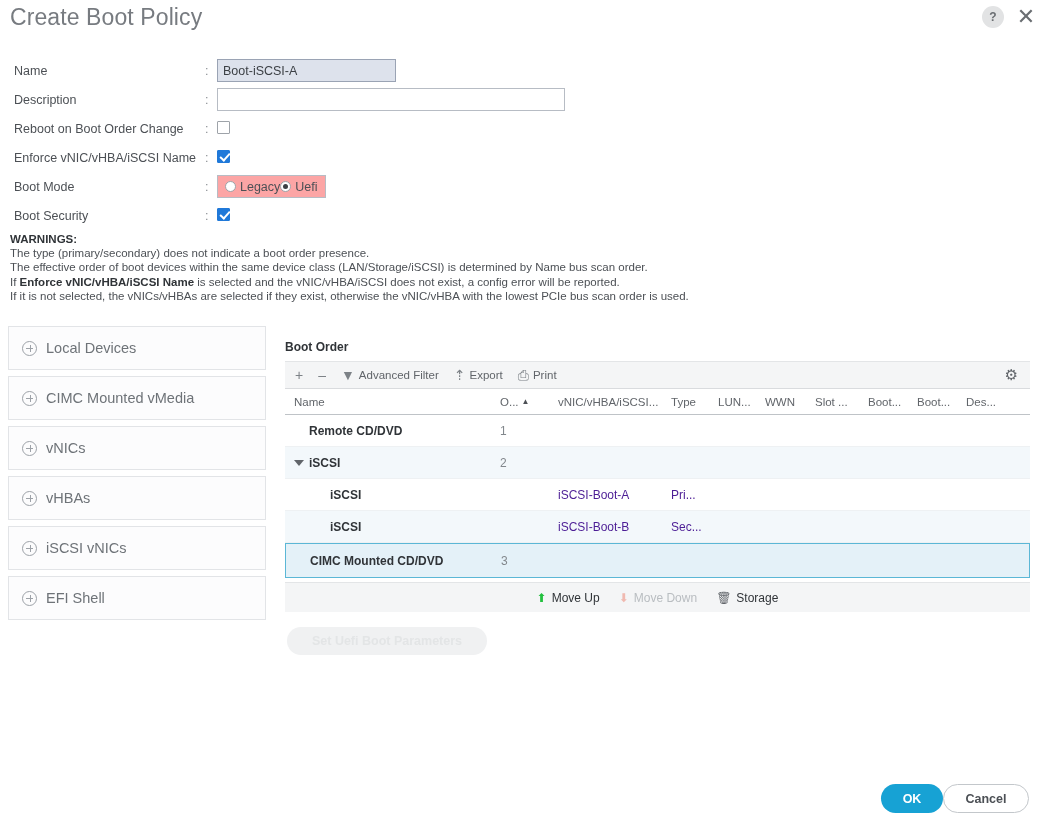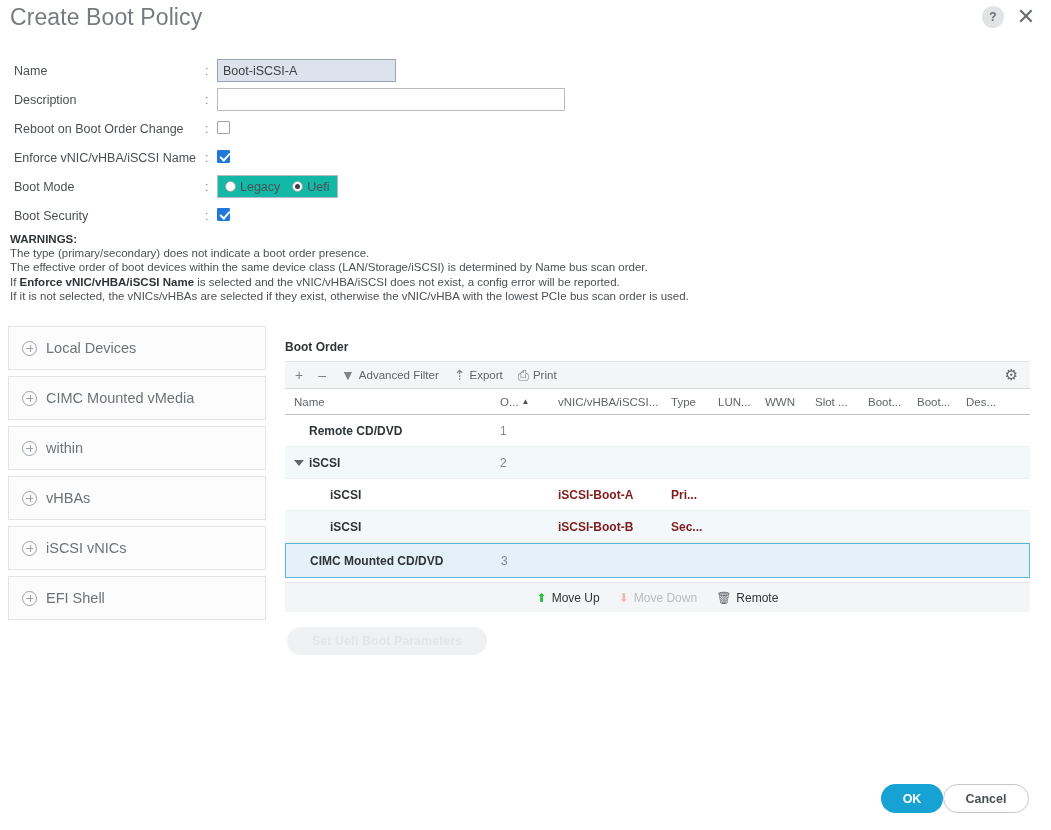--- a/index.html
+++ b/index.html
@@ -48,22 +48,22 @@
     width: 13px; height: 13px; border: 1px solid #9ea3a9; background: #fff;
     border-radius: 1px; display: inline-block; position: relative; cursor: pointer;
   }
   .cbx.on { background: #2079d9; border-color: #2079d9; }
   .cbx.on::after {
     content: ""; position: absolute; left: 3.5px; top: .5px; width: 4px; height: 8px;
     border: solid #fff; border-width: 0 2px 2px 0; transform: rotate(42deg);
   }
 
   .radiogrp {
-    border: 1px solid #b7bcc4; background: #14b8a6; height: 23px; padding: 0 7px;
-    display: flex; align-items: center; gap: 12px;
+    border: 1px solid #b7bcc4; background: #fca5a5; height: 23px; padding: 0 7px;
+    display: flex; align-items: center; 
   }
   .radio { display: flex; align-items: center; gap: 4px; cursor: pointer; }
   .rdot {
     width: 11px; height: 11px; border-radius: 50%; border: 1px solid #9ea3a9;
     background: #fff; display: inline-block; position: relative;
   }
   .rdot.on::after {
     content: ""; position: absolute; left: 2px; top: 2px; width: 5px; height: 5px;
     border-radius: 50%; background: #3c4045;
   }
@@ -126,21 +126,21 @@
   .c-vnic  { width: 113px; }
   .c-type  { width: 47px; }
   .c-lun   { width: 47px; }
   .c-wwn   { width: 50px; }
   .c-slot  { width: 53px; }
   .c-boot1 { width: 49px; }
   .c-boot2 { width: 49px; }
   .c-desc  { width: 45px; }
   .bo-row .c-name { font-weight: 700; color: #303438; }
   .bo-row .c-order { color: #82878c; }
-  .bo-row .c-vnic, .bo-row .c-type { color: #7f1d1d; font-weight: bold; }
+  .bo-row .c-vnic, .bo-row .c-type { color: #4c1d95; }
   .bo-row.child .c-name { padding-left: 45px; }
   .sort-arrow { display: inline-block; margin-left: 3px; font-size: 8px; color: #4c5055; vertical-align: 2px; }
   .tri {
     position: absolute; left: 9px; top: 50%; transform: translateY(-50%);
     width: 0; height: 0; border-left: 5px solid transparent; border-right: 5px solid transparent;
     border-top: 6px solid #61656a;
   }
 
   .bo-actions {
     height: 30px; background: #f4f5f6; border-top: 1px solid #e3e5e7;
@@ -254,21 +254,21 @@
     <div class="acc-item">
       <span class="plus-ring"></span>
       <span class="acc-label">Local Devices</span>
     </div>
     <div class="acc-item">
       <span class="plus-ring"></span>
       <span class="acc-label">CIMC Mounted vMedia</span>
     </div>
     <div class="acc-item">
       <span class="plus-ring"></span>
-      <span class="acc-label">within</span>
+      <span class="acc-label">vNICs</span>
     </div>
     <div class="acc-item">
       <span class="plus-ring"></span>
       <span class="acc-label">vHBAs</span>
     </div>
     <div class="acc-item">
       <span class="plus-ring"></span>
       <span class="acc-label">iSCSI vNICs</span>
     </div>
     <div class="acc-item">
@@ -387,21 +387,21 @@
       <span class="act">
         <span class="ic ic-up">⬆</span>
         <span>Move Up</span>
       </span>
       <span class="act disabled">
         <span class="ic ic-down">⬇</span>
         <span>Move Down</span>
       </span>
       <span class="act">
         <span class="ic ic-trash">🗑</span>
-        <span>Remote</span>
+        <span>Storage</span>
       </span>
     </div>
 
     <div class="uefi-btn">Set Uefi Boot Parameters</div>
   </div>
 
   <div class="footer">
     <div class="btn btn-ok">OK</div>
     <div class="btn btn-cancel">Cancel</div>
   </div>

